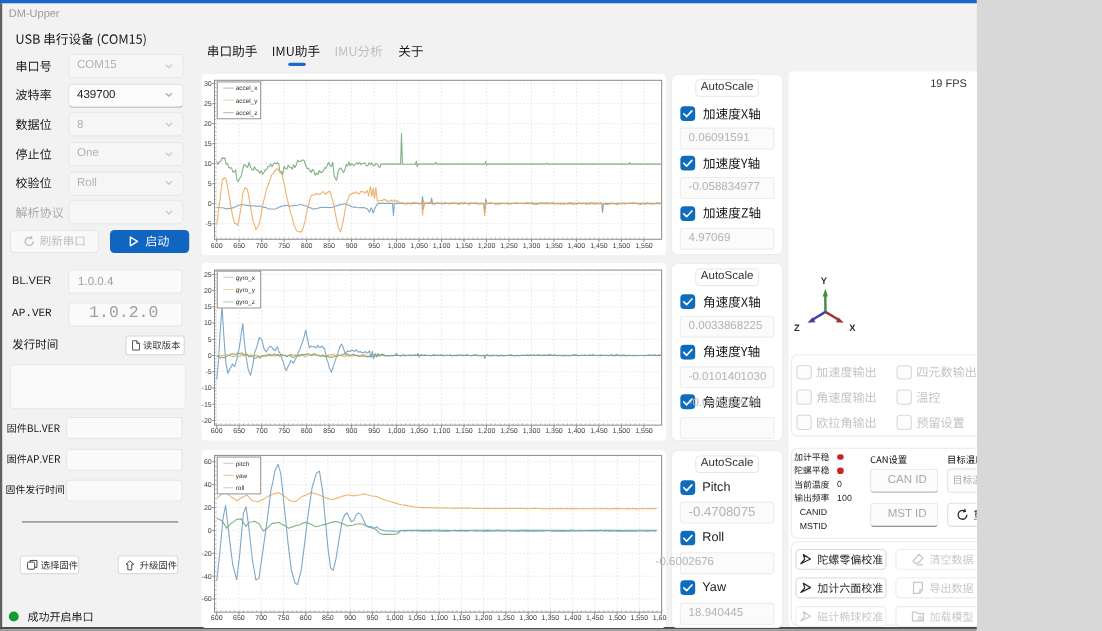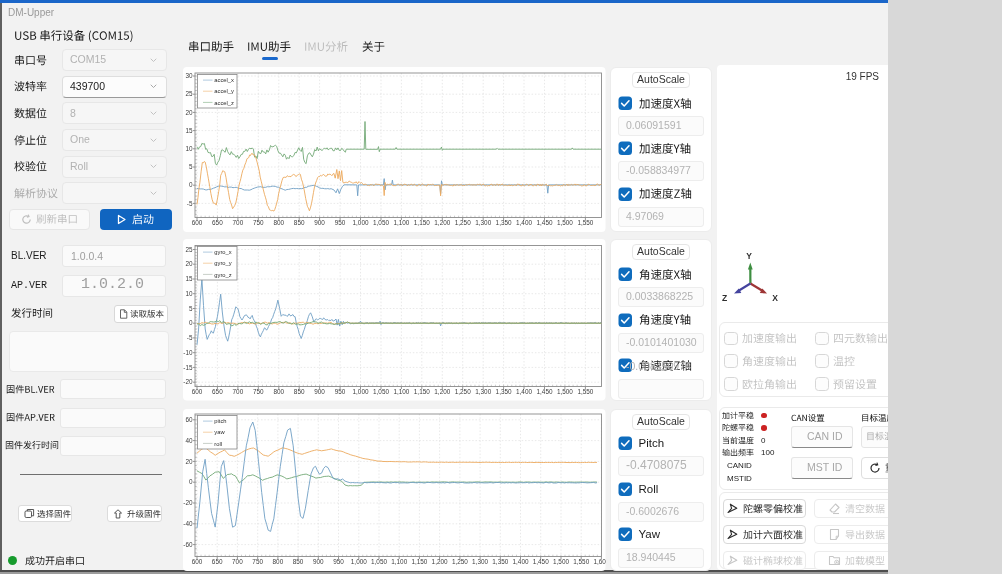--- a/index.html
+++ b/index.html
@@ -979,21 +979,21 @@
       </svg></div>
 <div style="position:absolute;left:638.5px;top:434.7px;font-size:11.5px;color:#1b1b1b;white-space:nowrap;line-height:16.1px;">Pitch</div>
 <div style="position:absolute;left:618.0px;top:456.0px;width:86.0px;height:20.0px;background:#fbfbfb;border:1px solid #ededed;border-radius:3px;"></div>
 <div style="position:absolute;left:626.0px;top:458.4px;font-size:12px;color:#b3b3b3;white-space:nowrap;line-height:14.7px;">-0.4708075</div>
 <div style="position:absolute;left:618px;top:481.8px;"><svg width="14.5" height="14.5" viewBox="0 0 14.5 14.5">
         <rect x="0.5" y="0.5" width="13.5" height="13.5" rx="3.5" fill="#0f6cbd"></rect>
         <path d="M3.6 7.4 L6.2 10 L11 4.8" fill="none" stroke="#ffffff" stroke-width="1.5" stroke-linecap="round" stroke-linejoin="round"></path>
       </svg></div>
 <div style="position:absolute;left:638.5px;top:480.7px;font-size:11.5px;color:#1b1b1b;white-space:nowrap;line-height:16.1px;">Roll</div>
 <div style="position:absolute;left:618.0px;top:502.0px;width:86.0px;height:20.0px;background:#fbfbfb;border:1px solid #ededed;border-radius:3px;"></div>
-<div style="position:absolute;left:626.0px;top:504.4px;font-size:10.5px;color:#b3b3b3;white-space:nowrap;line-height:14.7px;">-0.6002676</div>
+<div style="position:absolute;left:596px;top:504.4px;font-size:10.5px;color:#b3b3b3;white-space:nowrap;line-height:14.7px;">-0.6002676</div>
 <div style="position:absolute;left:618px;top:527.3px;"><svg width="14.5" height="14.5" viewBox="0 0 14.5 14.5">
         <rect x="0.5" y="0.5" width="13.5" height="13.5" rx="3.5" fill="#0f6cbd"></rect>
         <path d="M3.6 7.4 L6.2 10 L11 4.8" fill="none" stroke="#ffffff" stroke-width="1.5" stroke-linecap="round" stroke-linejoin="round"></path>
       </svg></div>
 <div style="position:absolute;left:638.5px;top:526.2px;font-size:11.5px;color:#1b1b1b;white-space:nowrap;line-height:16.1px;">Yaw</div>
 <div style="position:absolute;left:618.0px;top:547.5px;width:86.0px;height:20.0px;background:#fbfbfb;border:1px solid #ededed;border-radius:3px;"></div>
 <div style="position:absolute;left:626.0px;top:549.9px;font-size:10.5px;color:#b3b3b3;white-space:nowrap;line-height:14.7px;">18.940445</div>
 <div style="position:absolute;left:717.0px;top:65.0px;width:276.0px;height:505.0px;background:#ffffff;border-radius:4px;"></div>
 <div style="position:absolute;right:9.0px;top:69.8px;font-size:10px;color:#333333;white-space:nowrap;line-height:14.0px;">19 FPS</div>
 <svg style="position:absolute;left:715px;top:248px" width="75" height="62" viewBox="0 0 75 62">

